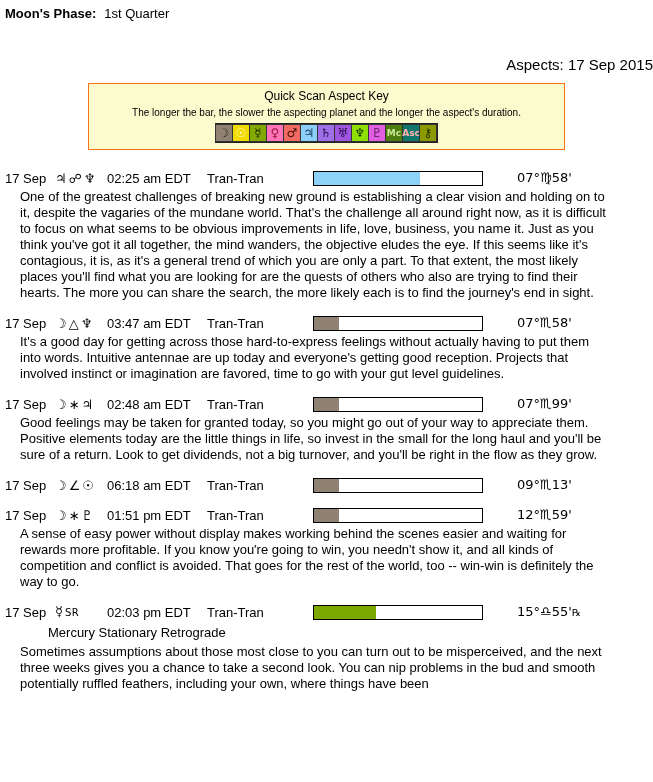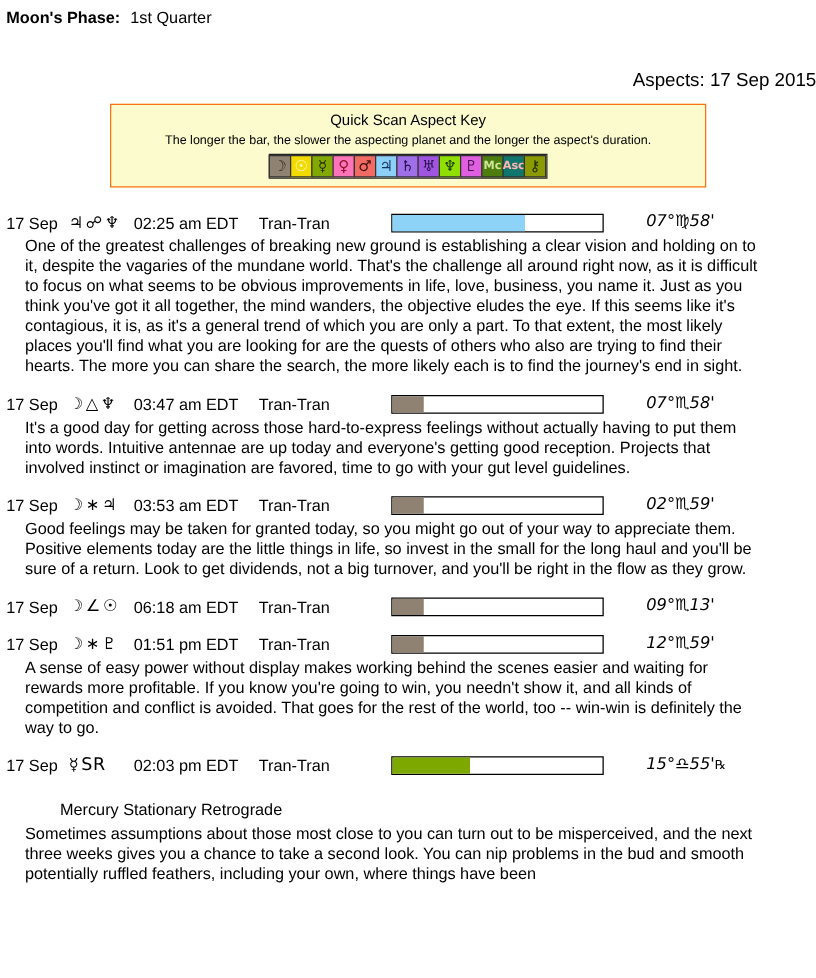--- a/index.html
+++ b/index.html
@@ -18,28 +18,28 @@
   .sq{width:16px;height:16px;display:flex;align-items:center;justify-content:center;
       font-family:"DejaVu Sans",sans-serif;font-size:12px;font-weight:bold;
       border:1px solid #333;margin-left:-1px;box-sizing:content-box;}
   .sq.txt{font-size:9px;}
   #rows{margin-top:20px;}
   .aspect-row{margin-bottom:14px;}
   .row-head{display:flex;align-items:flex-end;padding-left:5px;line-height:15px;}
   .c-date{width:50px;flex:none;}
   .c-glyphs{width:52px;flex:none;font-family:"DejaVu Sans",sans-serif;}
   .c-glyphs .g{margin-right:2px;}
-  .asp.small{font-size:14px;letter-spacing:0.5px;}
+  .asp.small{font-size:10px;letter-spacing:0.5px;}
   .c-time{width:100px;flex:none;}
   .c-type{width:106px;flex:none;}
   .c-bar{width:168px;height:13px;flex:none;border:1px solid #000;background:#fff;box-sizing:content-box;}
   .bar-fill{display:block;height:100%;width:0;}
-  .c-degree{margin-left:34px;font-family:"DejaVu Sans",sans-serif;white-space:nowrap;font-style:italic;}
+  .c-degree{margin-left:34px;font-family:"DejaVu Sans",sans-serif;white-space:nowrap;}
   .retro{font-size:10px;}
-  .row-subtitle{margin-left:48px;margin-top:20px;line-height:16px;}
+  .row-subtitle{margin-left:48px;margin-top:5px;line-height:16px;}
   .row-text{margin-left:20px;width:587px;margin-top:3px;line-height:16px;}
 </style>
 </head>
 <body>
 
 <div class="page">
 
   <div class="topline">
     <span>
       <span class="bold">Moon's Phase:</span><span class="gap"></span><span>1st Quarter</span>
@@ -96,26 +96,26 @@
           </span>
       <span class="c-degree"><span>07°♏58'</span><span class="retro"></span></span>
     </div>
 
     <div class="row-text">It's a good day for getting across those hard-to-express feelings without actually having to put them into words. Intuitive antennae are up today and everyone's getting good reception. Projects that involved instinct or imagination are favored, time to go with your gut level guidelines.</div>
   </div>
       <div class="aspect-row">
     <div class="row-head">
       <span class="c-date">17 Sep</span>
       <span class="c-glyphs"><span class="g p1">☽</span><span class="g asp">∗</span><span class="g p2">♃</span></span>
-      <span class="c-time">03:53 am EDT</span>
+      <span class="c-time">02:48 am EDT</span>
       <span class="c-type">Tran-Tran</span>
       <span class="c-bar">
             <span class="bar-fill" style="width: 15%; background: rgb(143, 130, 114);"></span>
           </span>
-      <span class="c-degree"><span>02°♏59'</span><span class="retro"></span></span>
+      <span class="c-degree"><span>07°♏99'</span><span class="retro"></span></span>
     </div>
 
     <div class="row-text">Good feelings may be taken for granted today, so you might go out of your way to appreciate them. Positive elements today are the little things in life, so invest in the small for the long haul and you'll be sure of a return. Look to get dividends, not a big turnover, and you'll be right in the flow as they grow.</div>
   </div>
       <div class="aspect-row">
     <div class="row-head">
       <span class="c-date">17 Sep</span>
       <span class="c-glyphs"><span class="g p1">☽</span><span class="g asp">∠</span><span class="g p2">☉</span></span>
       <span class="c-time">06:18 am EDT</span>
       <span class="c-type">Tran-Tran</span>

